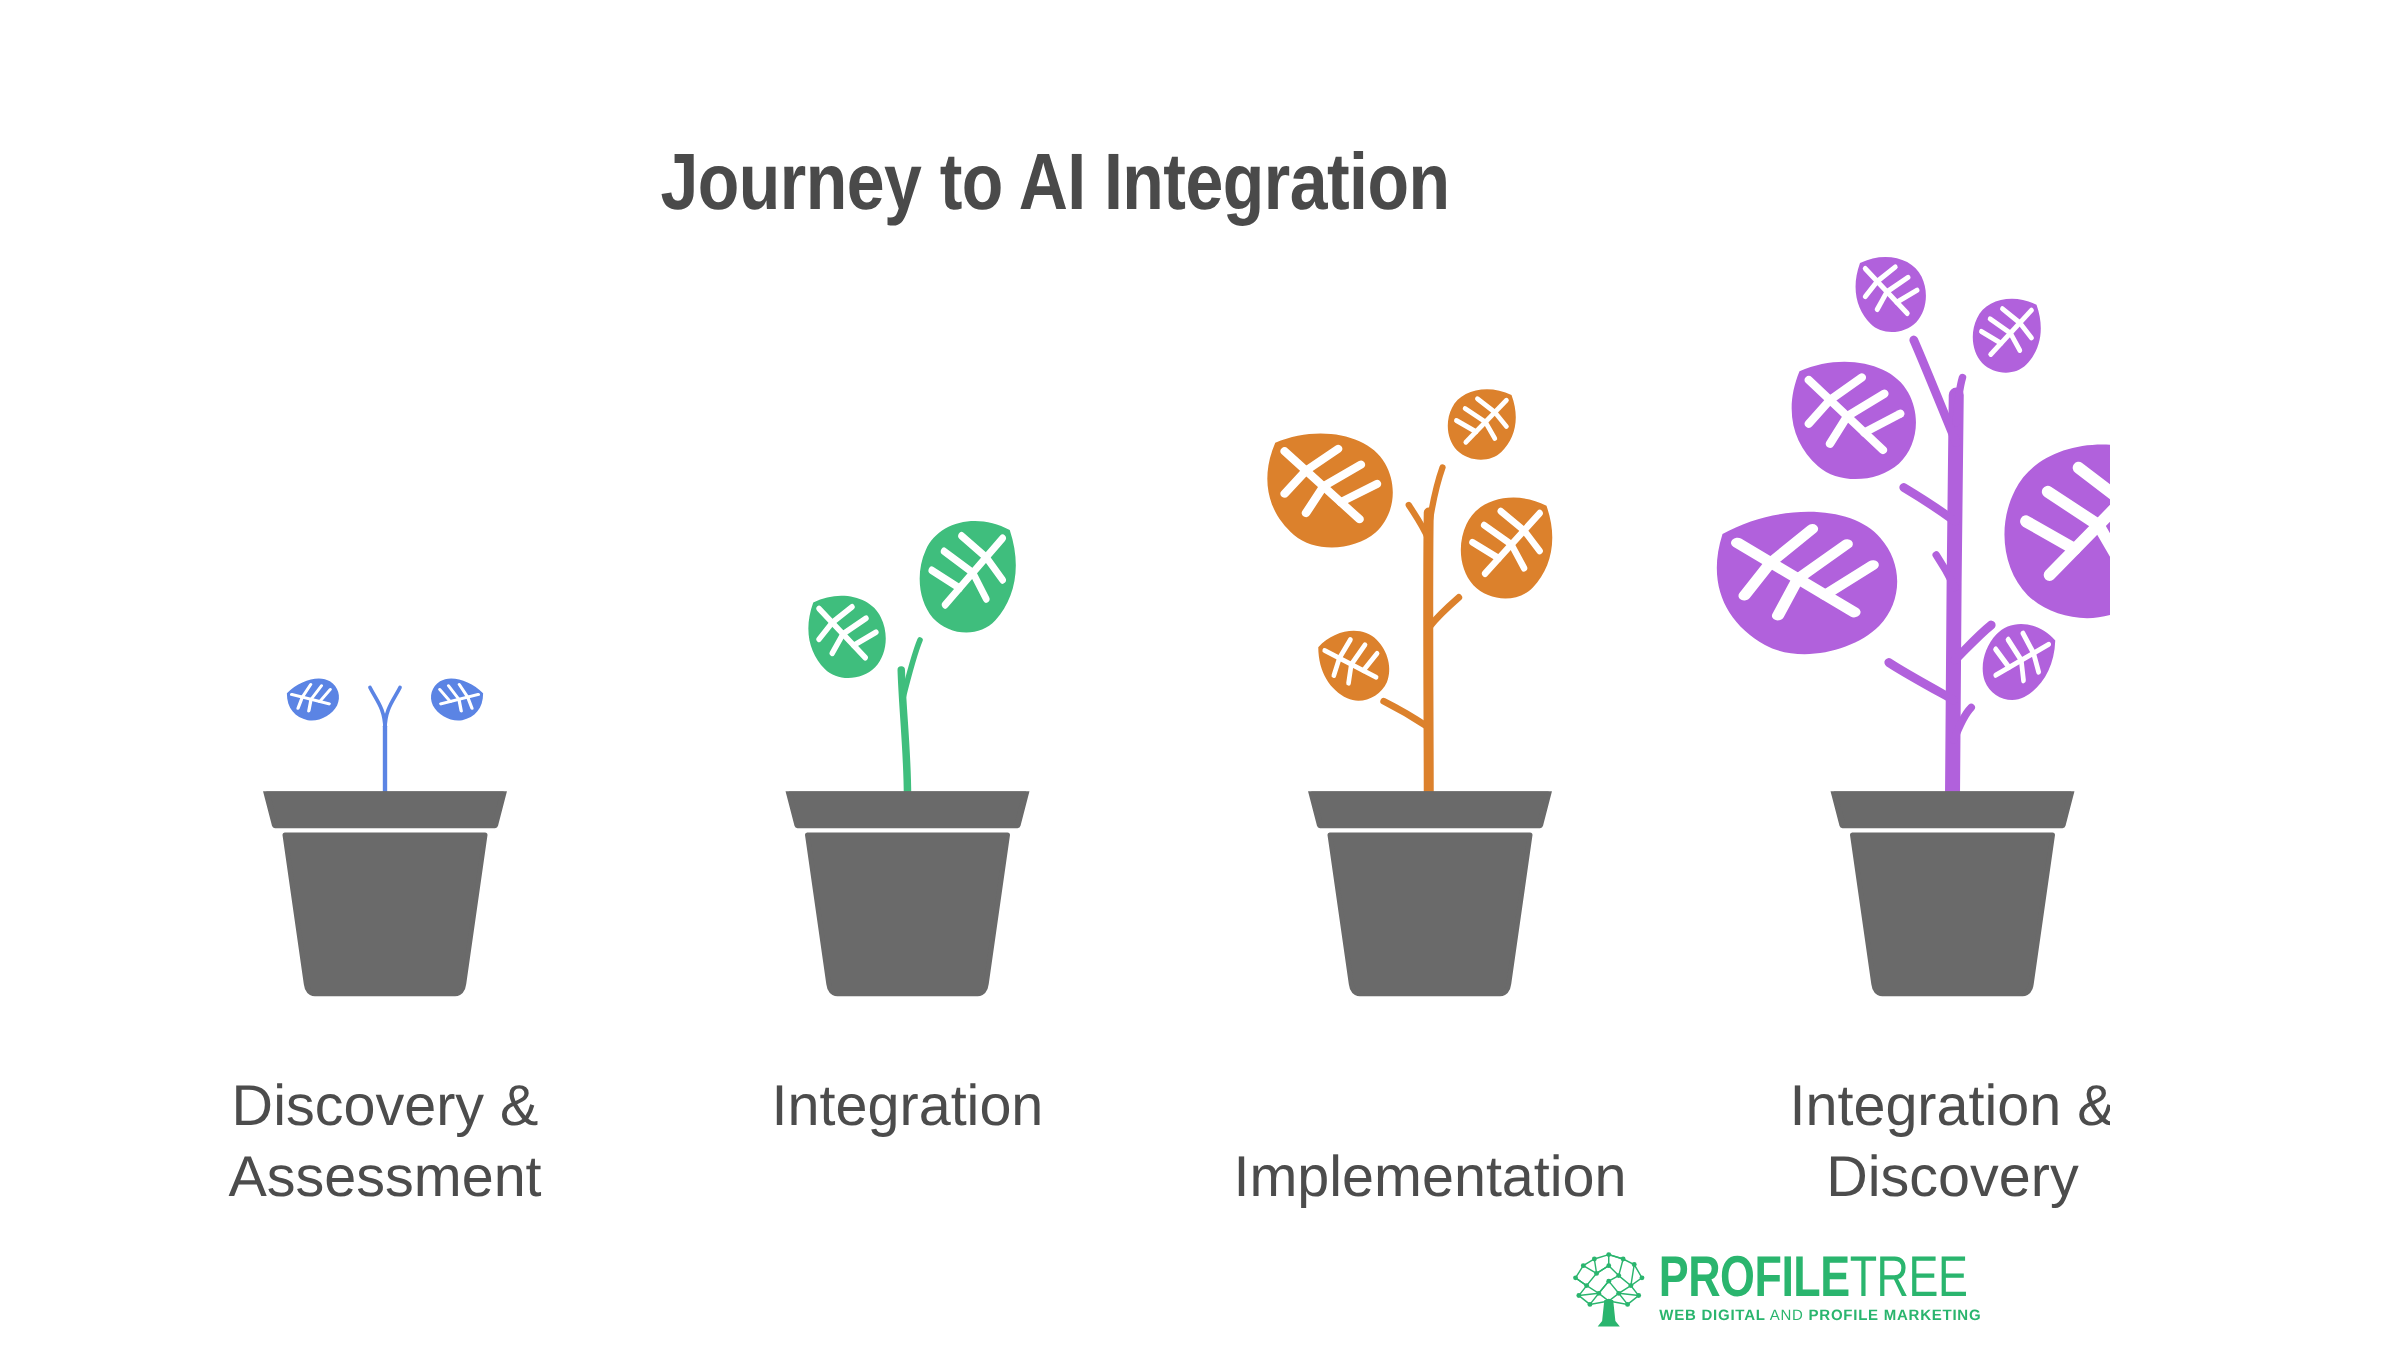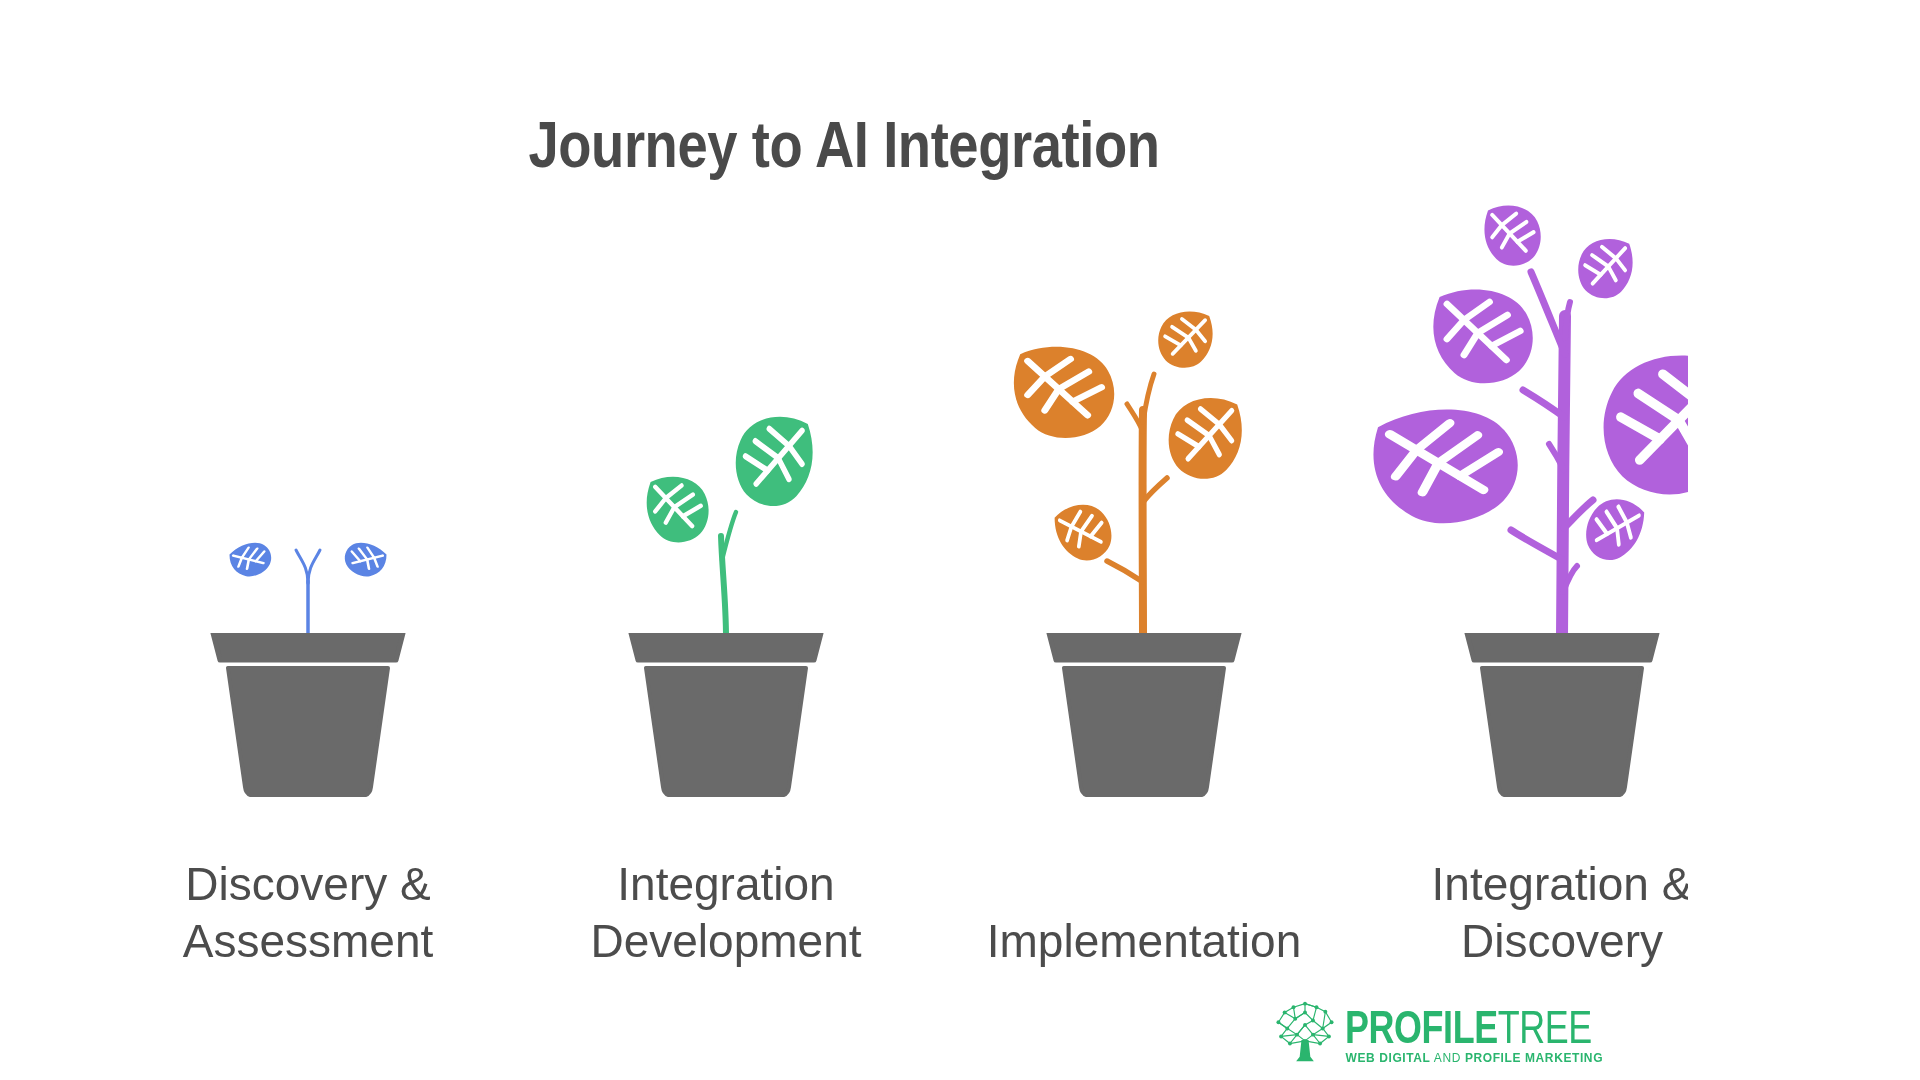--- a/index.html
+++ b/index.html
@@ -9,21 +9,21 @@
          font-size:64px;font-weight:700;color:#4a4a4a;letter-spacing:-.5px;
          transform:scaleX(.85);transform-origin:center;}
   .stages-row{position:absolute;top:140px;left:99px;width:1672px;display:flex;}
   .stage{width:418px;display:flex;flex-direction:column;align-items:center;}
   .plant-svg{display:block;width:418px;height:660px;}
   .stem{fill:none;stroke:currentColor;stroke-linecap:round;}
   .c1{color:var(--s1);} .c2{color:var(--s2);} .c3{color:var(--s3);} .c4{color:var(--s4);}
   .pot{color:var(--pot);}
   .stage-label{margin-top:56px;text-align:center;font-size:46px;line-height:57px;
                color:var(--text);font-weight:400;}
-  .logo{position:absolute;right:26px;bottom:15px;display:flex;align-items:flex-end;}
+  .logo{position:absolute;right:44px;bottom:15px;display:flex;align-items:flex-start;}
   .logo-tree{width:62px;height:66px;flex:0 0 auto;margin-right:9px;color:var(--logo);}
   .logo-mesh{stroke:currentColor;stroke-width:1.3;fill:none;}
   .logo-node{fill:currentColor;}
   .logo-trunk{fill:currentColor;}
   .logo-text{display:flex;flex-direction:column;}
   .logo-brand{font-size:46px;line-height:44px;color:var(--logo);letter-spacing:-.5px;
               transform:scaleX(.78);transform-origin:left;white-space:nowrap;}
   .brand-bold{font-weight:700;}
   .brand-light{font-weight:400;}
   .logo-tagline{margin-top:2px;font-size:12px;letter-spacing:.6px;color:var(--logo);
@@ -89,21 +89,20 @@
               <use href="#leaf" x="-50" y="-50" width="100" height="100"></use>
             </g>
           <g transform="translate(258,322) scale(-0.82,0.95)">
               <use href="#leaf" x="-50" y="-50" width="100" height="100"></use>
             </g>
         </g>
         <use href="#pot" x="109" y="493" width="200" height="164" class="pot"></use>
       </svg>
       <div class="stage-label">
         <span>Integration</span><br>
-        <span>Development</span>
       </div>
     </div>
 
     <div class="stage">
       <svg class="plant-svg" viewBox="0 0 418 660">
         <g class="c3">
           <path class="stem" stroke-width="8" d="M208,497 C208,440 207,330 208,270"></path>
           <path class="stem" stroke-width="5" d="M208,292 C203,280 197,272 192,264"></path>
           <path class="stem" stroke-width="5" d="M208,282 C211,262 214,248 219,234"></path>
           <path class="stem" stroke-width="5.5" d="M208,362 C216,352 224,345 232,338"></path>

